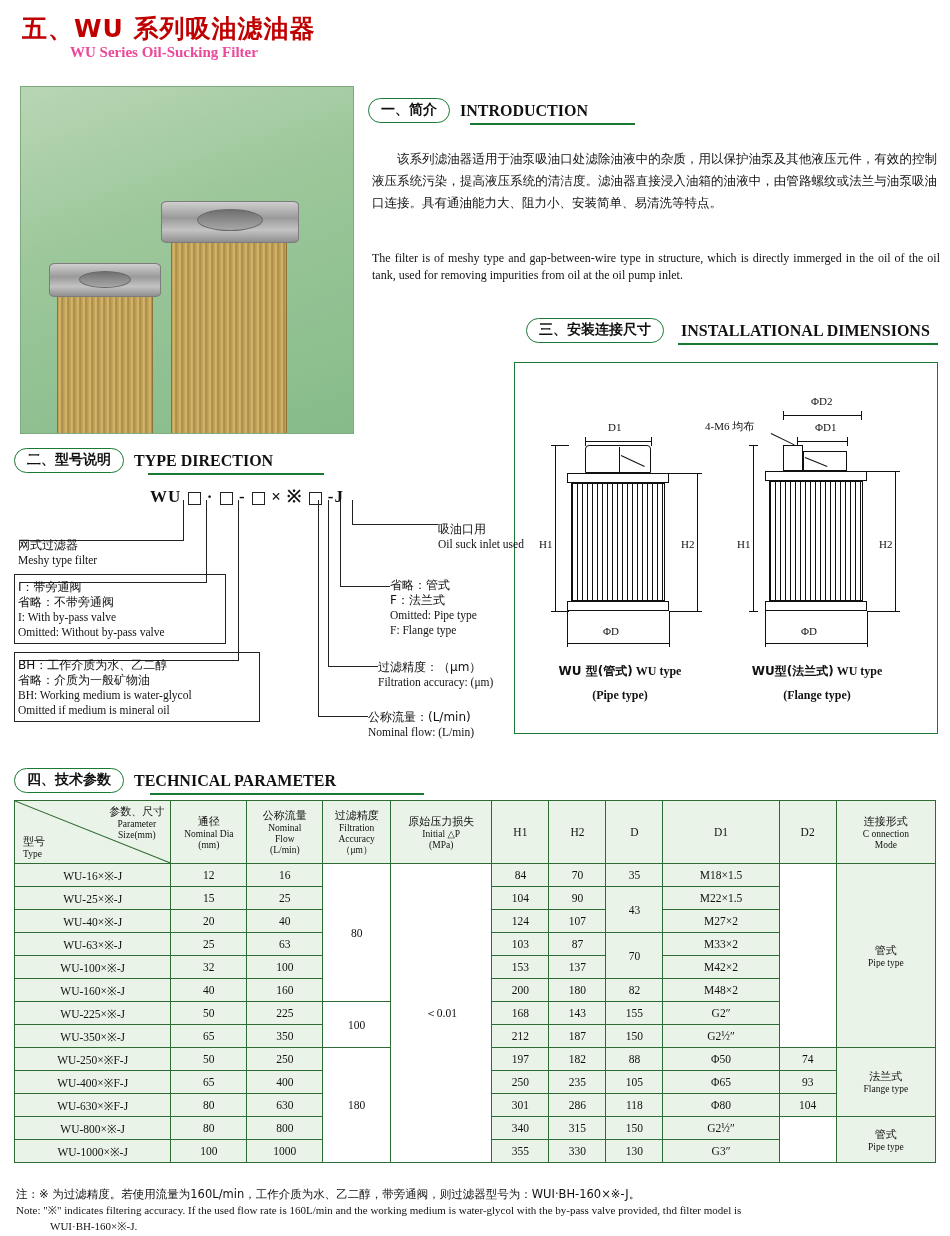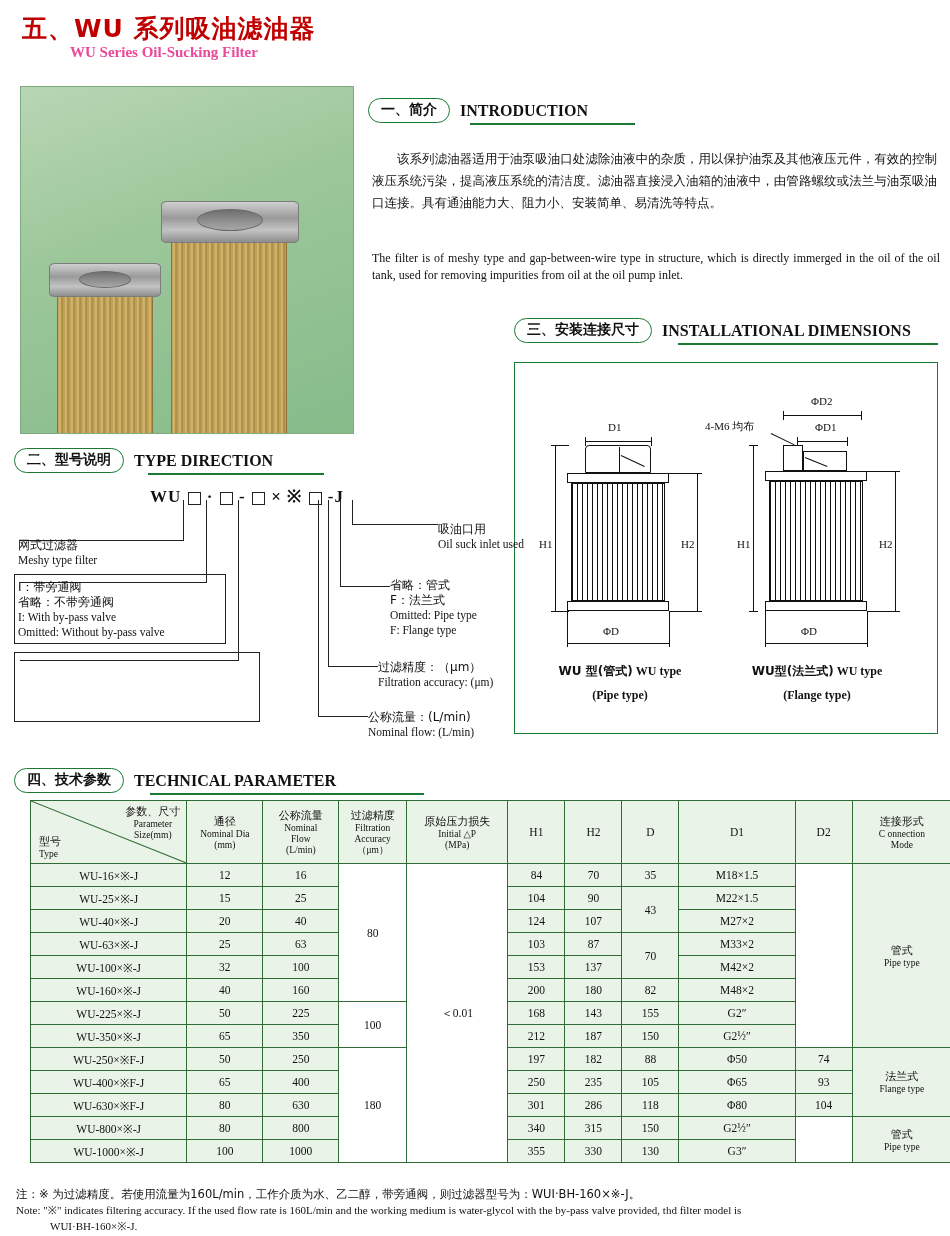--- a/index.html
+++ b/index.html
@@ -136,21 +136,21 @@
     font-family: "Liberation Serif", serif;
     font-size: 11px;
   }
   .elem { position: absolute; }
   .ln { position: absolute; background: #111; }
   .lnh { height: 1px; }
   .lnv { width: 1px; }
   .plate { position: absolute; border: 1px solid #111; background: #fff; }
 
   
-  .tbl-wrap { position: absolute; left: 30px; top: 800px; width: 812px; }
+  .tbl-wrap { position: absolute; left: 14px; top: 800px; width: 812px; }
   table.param {
     border-collapse: collapse;
     width: 922px;
     font-size: 11.5px;
     font-family: "Liberation Serif", serif;
   }
   table.param td, table.param th {
     border: 1px solid #2f6b35;
     text-align: center;
     vertical-align: middle;
@@ -202,21 +202,21 @@
 
   <div class="sec-head" style="left:368px; top:98px;">
     <span class="sec-cn">一、简介</span>
     <span class="sec-en">INTRODUCTION</span>
   </div>
   <div class="sec-rule" style="left:470px; top:123px; width:165px;"></div>
 
   <div class="intro-cn">该系列滤油器适用于油泵吸油口处滤除油液中的杂质，用以保护油泵及其他液压元件，有效的控制液压系统污染，提高液压系统的清洁度。滤油器直接浸入油箱的油液中，由管路螺纹或法兰与油泵吸油口连接。具有通油能力大、阻力小、安装简单、易清洗等特点。</div>
   <div class="intro-en">The filter is of meshy type and gap-between-wire type in structure, which is directly immerged in the oil of the oil tank, used for removing impurities from oil at the oil pump inlet.</div>
 
-  <div class="sec-head" style="left:514px; top:318px;">
+  <div class="sec-head" style="left:526px; top:318px;gap:7px;">
     <span class="sec-cn">三、安装连接尺寸</span>
     <span class="sec-en">INSTALLATIONAL DIMENSIONS</span>
   </div>
   <div class="sec-rule" style="left:678px; top:343px; width:260px;"></div>
 
   <div class="dim-panel">
 
     <div class="dwg-label" style="left:93px; top:58px;">D1</div>
     <div class="ln lnh" style="left:70px; top:78px; width:66px;"></div>
     <div class="ln lnv" style="left:70px; top:74px; height:9px;"></div>
@@ -346,20 +346,26 @@
     <div class="en">I: With by-pass valve</div>
     <div class="en">Omitted: Without by-pass valve</div>
   </div>
 
   <div class="lbl" style="left:18px; top:538px; width:190px;">
     <div class="cn">网式过滤器</div>
     <div class="en">Meshy type filter</div>
   </div>
   <div class="lbl-box" style="left:14px; top:574px; width:212px; height:70px;"></div>
 
+  <div class="lbl" style="left:18px; top:658px; width:244px;">
+    <div class="cn">BH：工作介质为水、乙二醇</div>
+    <div class="cn">省略：介质为一般矿物油</div>
+    <div class="en">BH: Working medium is water-glycol</div>
+    <div class="en">Omitted if medium is mineral oil</div>
+  </div>
   <div class="lbl-box" style="left:14px; top:652px; width:246px; height:70px;"></div>
 
   <div class="lbl" style="left:438px; top:522px; width:160px;">
     <div class="cn">吸油口用</div>
     <div class="en">Oil suck inlet used</div>
   </div>
 
   <div class="lbl" style="left:390px; top:578px; width:160px;">
     <div class="cn">省略：管式</div>
     <div class="cn">F：法兰式</div>

